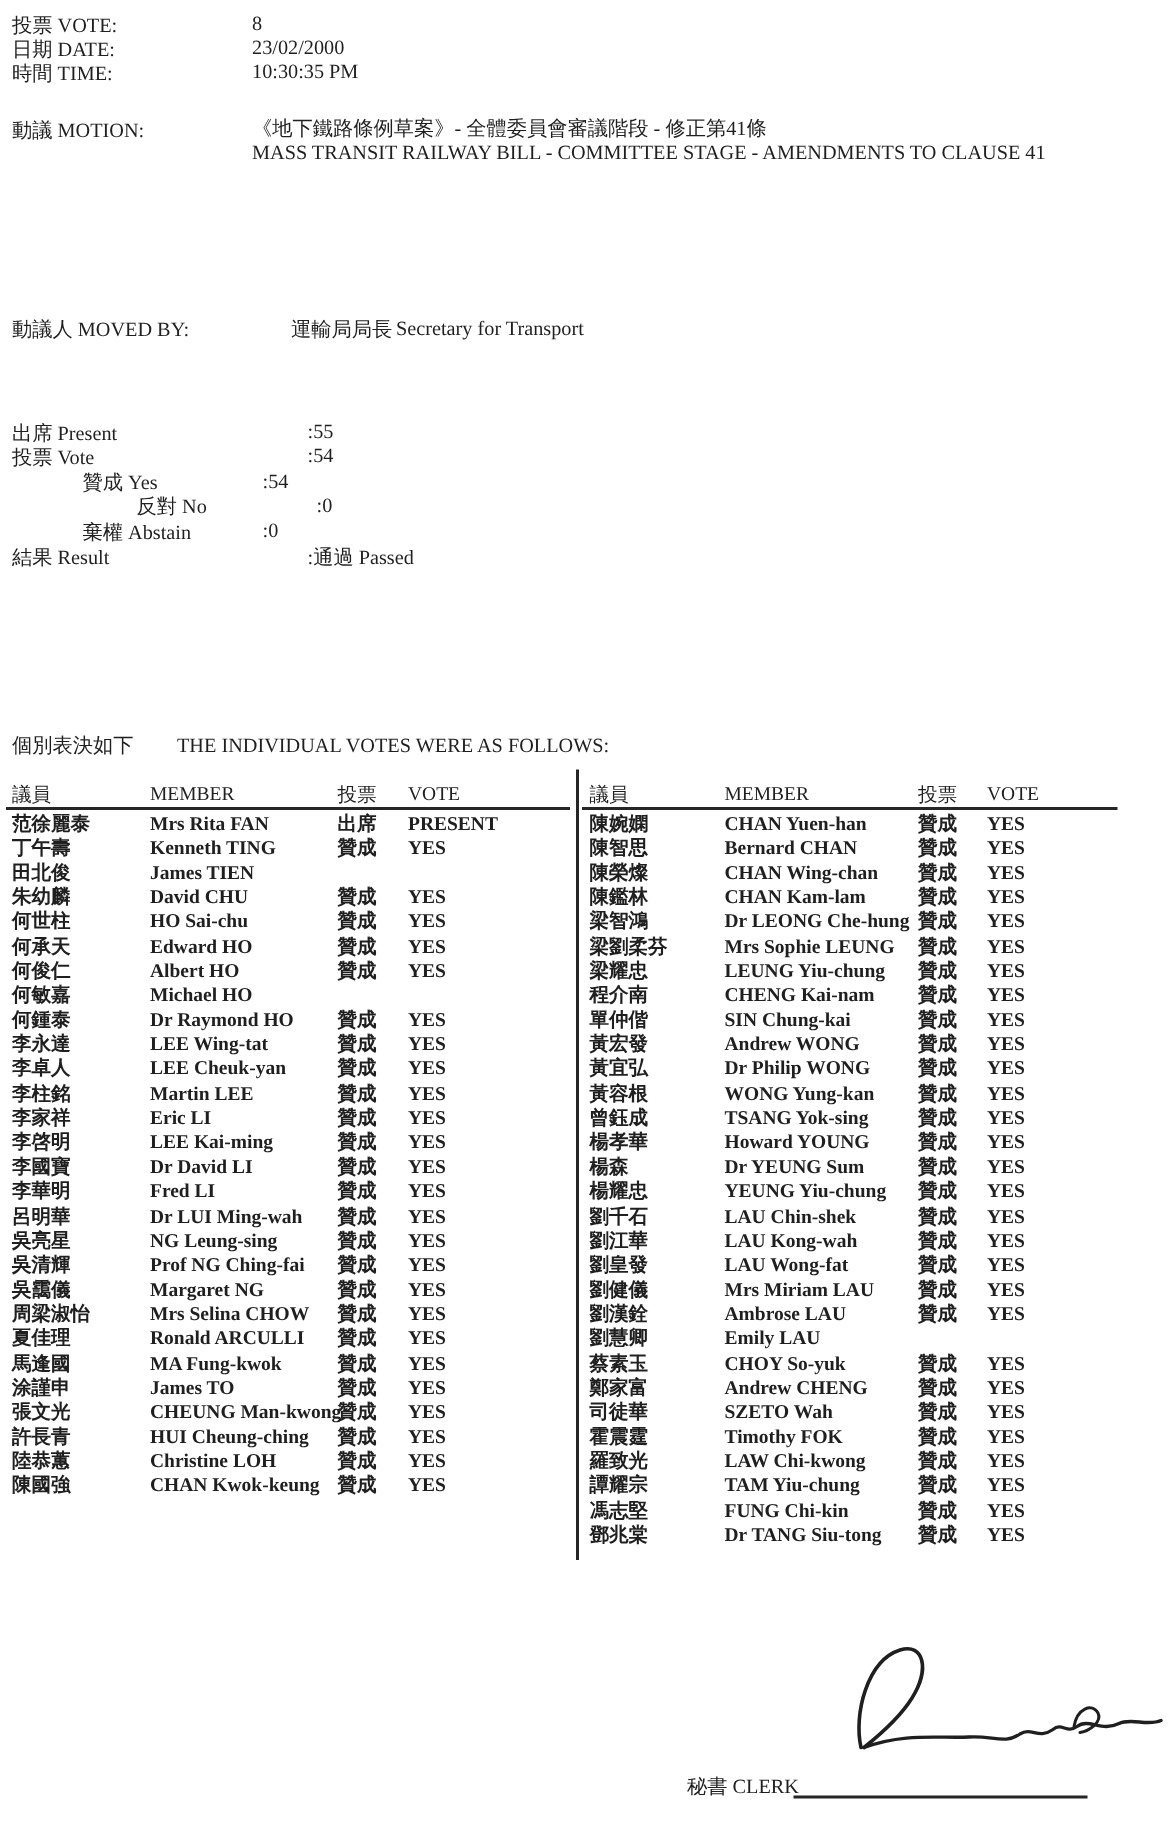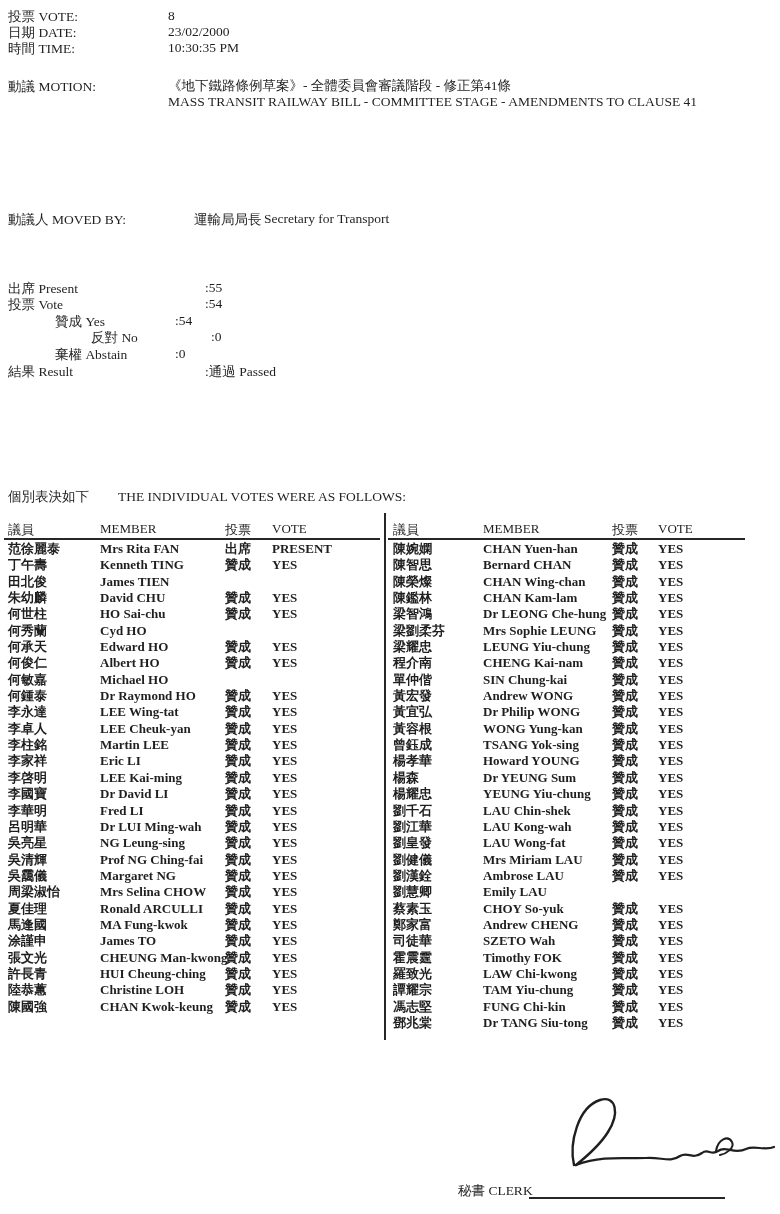--- a/index.html
+++ b/index.html
@@ -122,26 +122,20 @@
         <span>贊成</span>
         <span>YES</span>
       </div>
       <div class="member-row">
         <span>何世柱</span>
         <span>HO Sai-chu</span>
         <span>贊成</span>
         <span>YES</span>
       </div>
       <div class="member-row">
-        <span>何秀蘭</span>
-        <span>Cyd HO</span>
-        <span></span>
-        <span></span>
-      </div>
-      <div class="member-row">
         <span>何承天</span>
         <span>Edward HO</span>
         <span>贊成</span>
         <span>YES</span>
       </div>
       <div class="member-row">
         <span>何俊仁</span>
         <span>Albert HO</span>
         <span>贊成</span>
         <span>YES</span>

